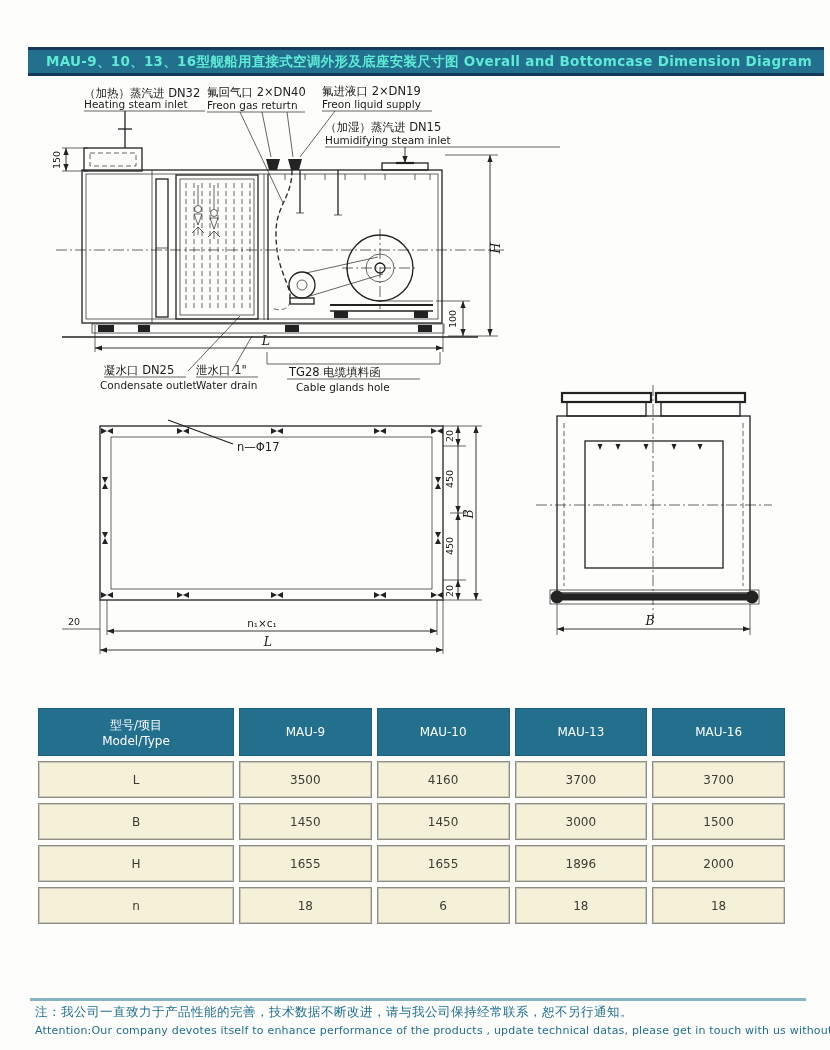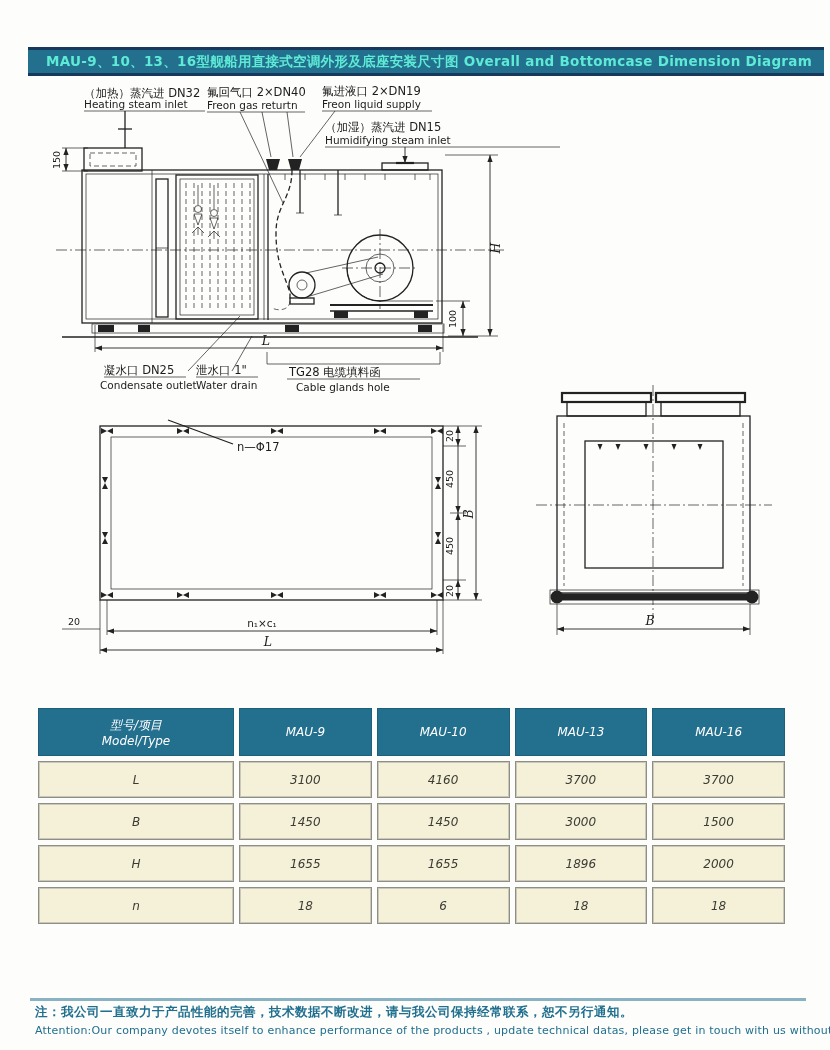--- a/index.html
+++ b/index.html
@@ -24,33 +24,33 @@
   .ln{stroke:#222;stroke-width:1.3;fill:none;}
   .lt{stroke:#222;stroke-width:.7;fill:none;}
   .lk{stroke:#222;stroke-width:2.2;fill:none;}
   .dash{stroke-dasharray:5 3;}
   .cdash{stroke-dasharray:11 3 2 3;}
   .fl{fill:#222;stroke:none;}
   .dim{stroke:#222;stroke-width:.9;fill:none;}
   
   table.spec{
     position:absolute;left:33px;top:703px;width:757px;
-    border-collapse:separate;border-spacing:5px;table-layout:fixed;font-style:italic;
+    border-collapse:separate;border-spacing:5px;table-layout:fixed;
   }
   table.spec th,table.spec td{
     border:1px solid #8f8e85;text-align:center;vertical-align:middle;
     font-size:12px;color:#3c3c34;
   }
   table.spec th{background:#226f8e;color:#fff;font-weight:normal;height:44px;border-color:#1c607c;}
   table.spec td{background:#f5f1d9;height:33px;box-shadow:0 0 0 1px #c9c8ba inset;}
   col.c0{width:196px;}
   
   .note-rule{position:absolute;left:30px;top:998px;width:776px;height:3px;background:#2a7795;opacity:.55;}
   .note{position:absolute;left:35px;top:1004px;width:780px;color:#1f6f8f;}
-  .note .cn{font-size:12.5px;font-weight:bold;letter-spacing:.5px;}
+  .note .cn{font-size:12.5px;font-weight:normal;letter-spacing:.5px;}
   .note .en{font-size:11px;margin-top:3px;letter-spacing:.2px;white-space:nowrap;}
 </style>
 </head>
 <body>
 
 <div class="title-bar">MAU-9、10、13、16型舰船用直接式空调外形及底座安装尺寸图 Overall and Bottomcase Dimension Diagram</div>
 
 <div class="drawing-wrap">
 <svg width="830" height="612" viewBox="0 0 830 612">
   <defs>
@@ -293,21 +293,21 @@
       </th>
       <th>MAU-9</th>
       <th>MAU-10</th>
       <th>MAU-13</th>
       <th>MAU-16</th>
     </tr>
   </thead>
   <tbody>
     <tr>
       <td>L</td>
-      <td>3100</td>
+      <td>3500</td>
       <td>4160</td>
       <td>3700</td>
       <td>3700</td>
     </tr>
     <tr>
       <td>B</td>
       <td>1450</td>
       <td>1450</td>
       <td>3000</td>
       <td>1500</td>

